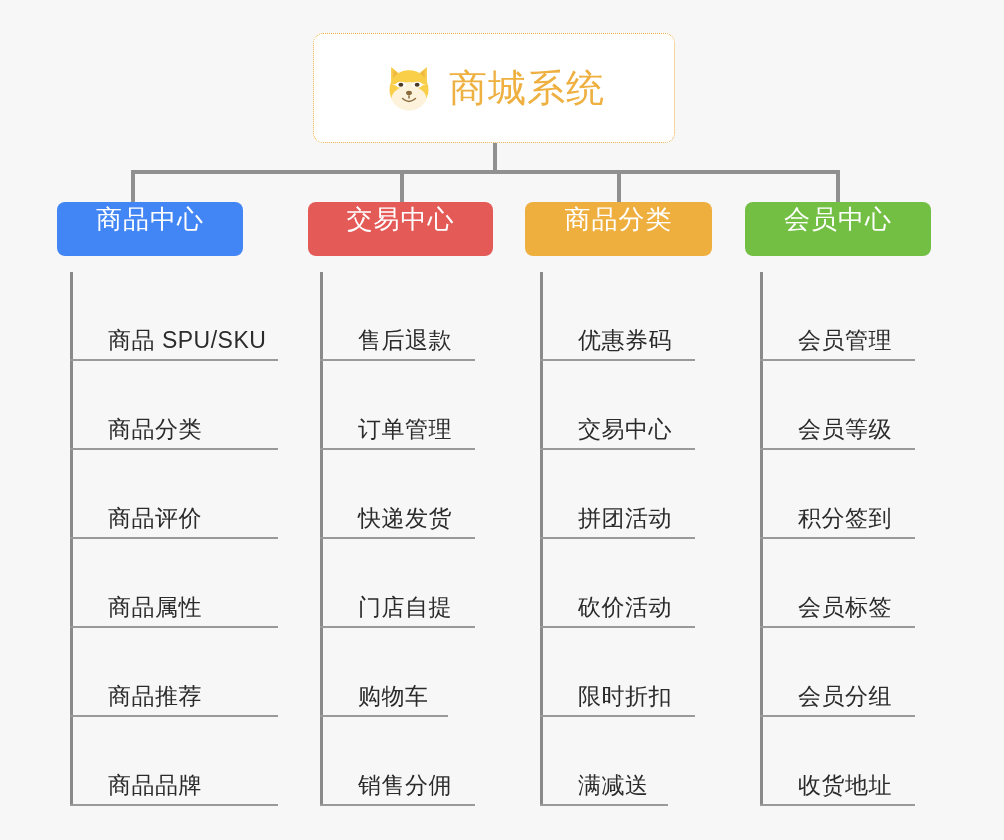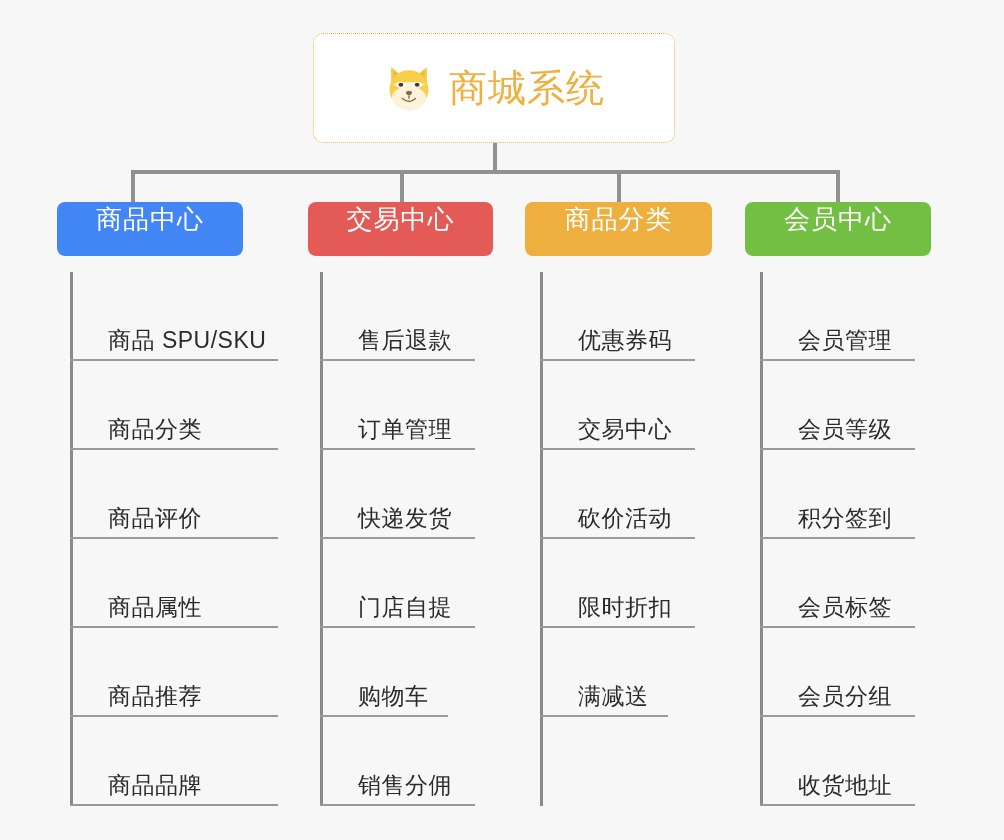--- a/index.html
+++ b/index.html
@@ -221,20 +221,23 @@
 
   <div class="leaf-col c3">
     <div class="trunk" style="height: 534px;"></div>
     <div class="leaf">
         <span class="leaf-label">优惠券码</span>
       </div>
     <div class="leaf">
         <span class="leaf-label">交易中心</span>
       </div>
     <div class="leaf">
+        <span class="leaf-label">拼团活动</span>
+      </div>
+    <div class="leaf">
         <span class="leaf-label">砍价活动</span>
       </div>
     <div class="leaf">
         <span class="leaf-label">限时折扣</span>
       </div>
     <div class="leaf short">
         <span class="leaf-label">满减送</span>
       </div>
   </div>
 

